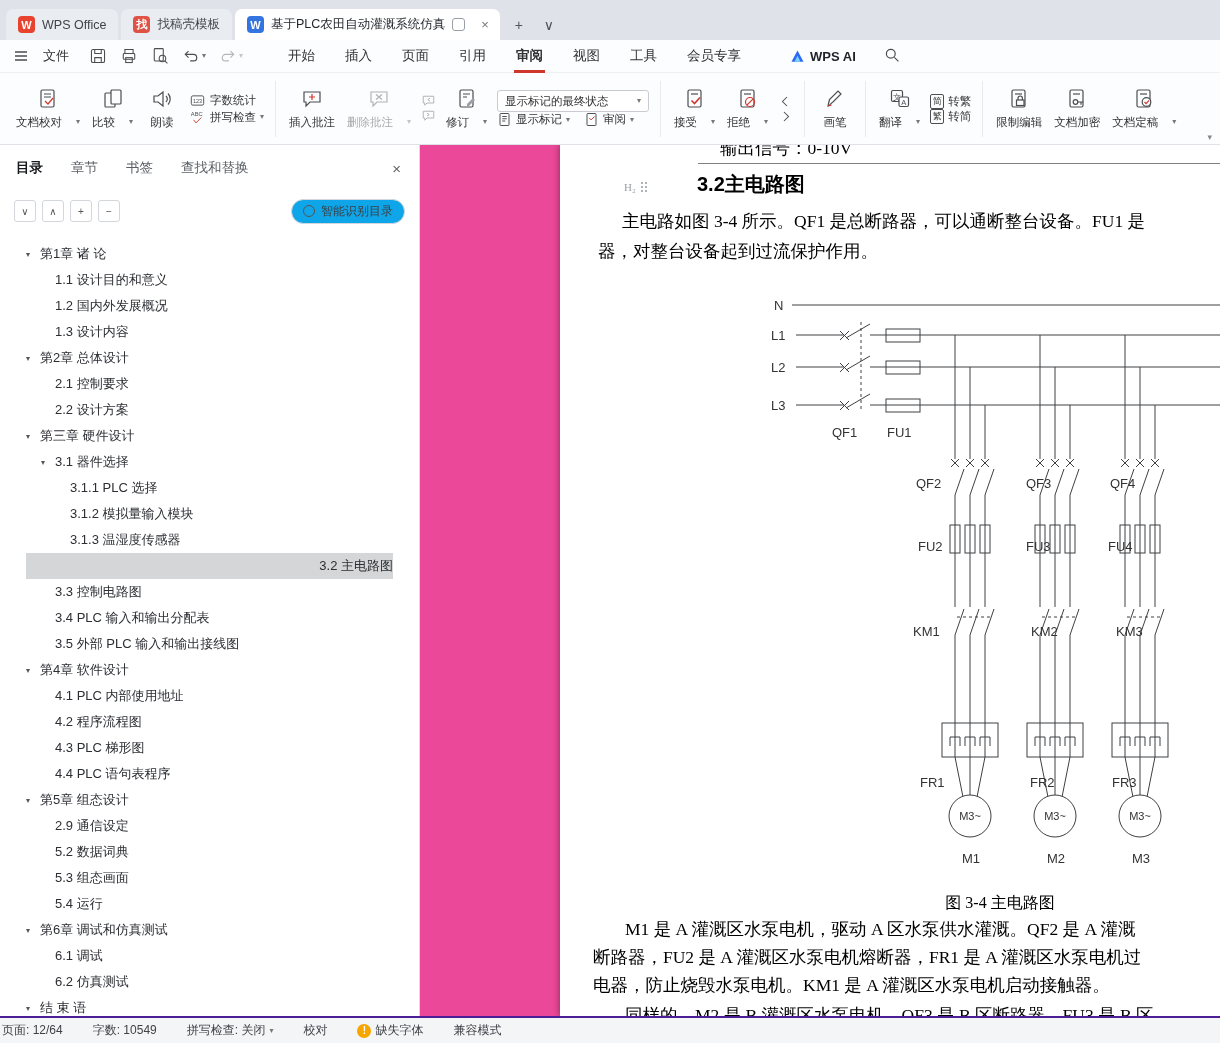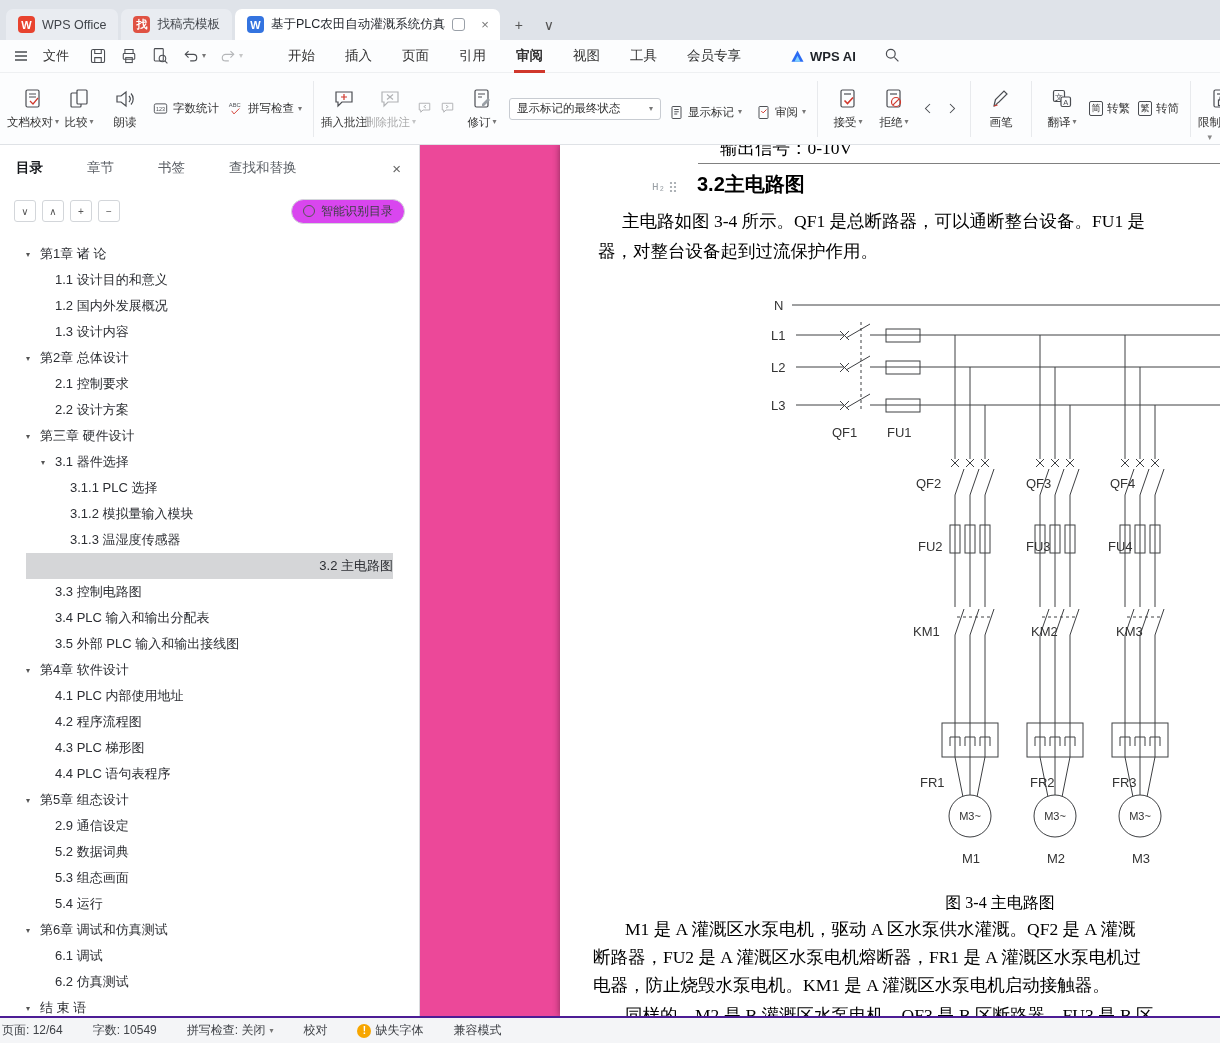--- a/index.html
+++ b/index.html
@@ -30,60 +30,60 @@
   .menu-tabs { display:flex; margin-left:30px; }
   .mtab { padding:0 15px; font-size:13.5px; color:#333; height:33px; line-height:31px; position:relative; cursor:default; white-space:nowrap; }
   .mtab.active { font-weight:bold; }
   .mtab.active::after { content:""; position:absolute; left:13px; right:13px; bottom:0; height:3px; background:#d0372c; }
   .wpsai { display:flex; align-items:center; gap:5px; margin-left:34px; font-size:13px; font-weight:bold; color:#1f2329; }
   .searchbtn { margin-left:28px; }
 
   
   .ribbon { height:72px; background:#fcfdfe; border-bottom:1px solid #dfe2e6; display:flex; align-items:center; padding:0 4px 0 10px; position:relative; }
   .rbtn { display:flex; flex-direction:column; align-items:center; justify-content:center; gap:5px; padding:4px 6px; min-width:46px; border-radius:4px; }
-  .rlabel { font-size:11.5px; color:#333; white-space:nowrap; display:flex; align-items:center; gap:2px; }
+  .rlabel { font-size:11.5px; color:#333; white-space:nowrap; display:flex; align-items:center; gap:14px; }
   .chev { font-size:8px; color:#777; line-height:1; }
-  .rstack { display:flex; flex-direction:row; gap:8px; justify-content:center; padding:0 4px;align-items:flex-end; }
+  .rstack { display:flex; flex-direction:column; gap:0; justify-content:center; padding:0 4px; }
   .sbtn { display:flex; align-items:center; gap:4px; font-size:11.5px; color:#333; white-space:nowrap; }
   .rsep { width:1px; height:56px; background:#e8eaed; margin:0 7px; flex:0 0 auto; }
   .combo { border:1px solid #c8ccd2; border-radius:3px; height:22px; display:flex; align-items:center; padding:0 7px;
            font-size:11.5px; color:#333; justify-content:space-between; width:152px; background:#fff; }
   .dis { opacity:.42; }
   .ribbon-collapse { position:absolute; right:8px; bottom:2px; color:#888; font-size:9px; }
   .ic text { stroke:none; fill:#4a4d52; }
 
   
   .main { position:absolute; top:145px; left:0; right:0; bottom:27px; display:flex; }
 
   
   .sidebar { width:420px; background:#fff; border-right:1px solid #d8dadd; display:flex; flex-direction:column; flex:0 0 auto; }
   .side-tabs { height:46px; display:flex; align-items:center; padding:0 18px 0 16px; gap:28px; font-size:13.5px; color:#5c6066; flex:0 0 auto; }
   .side-tab.active { color:#16181c; font-weight:bold; }
   .side-close { margin-left:auto; color:#666; font-size:15px; }
   .side-controls { display:flex; align-items:center; padding:0 14px; gap:6px; height:40px; flex:0 0 auto; }
   .ctl { width:22px; height:22px; border:1px solid #d3d6da; border-radius:3px; display:flex; align-items:center; justify-content:center; font-size:10px; color:#555; background:#fff; }
-  .smart-btn { margin-left:auto; border:1px solid #d3d6da; border-radius:13px; height:25px; padding:0 11px; font-size:12px; color:#3c3f44; display:flex; align-items:center; gap:6px; background:#d946ef; }
+  .smart-btn { margin-left:auto; border:1px solid #d3d6da; border-radius:13px; height:25px; padding:0 11px; font-size:12px; color:#3c3f44; display:flex; align-items:center; gap:6px; background:#0ea5e9; }
   .smart-ic { width:12px; height:12px; border:1.2px solid #555; border-radius:50%; display:inline-block; }
   .toc { flex:1; overflow:hidden; padding-top:10px; font-size:13px; color:#2c2e33; }
   .toc-row { height:26px; display:flex; align-items:center; margin:0 26px; cursor:default; white-space:nowrap; }
   .toc-row.lvl1 { padding-left:14px; }
   .toc-row.lvl2 { padding-left:29px; }
   .toc-row.lvl3 { padding-left:44px; }
   .toc-row.selected { background:#d5d6d8;justify-content:flex-end; }
   .toc-arrow { width:14px; margin-left:-14px; font-size:8px; color:#555; flex:0 0 auto; }
 
   
   .docarea { flex:1; background:#ec4899; position:relative; overflow:hidden; }
   .page { position:absolute; left:140px; top:0; width:920px; height:100%; background:#fff;
           box-shadow:0 0 7px rgba(0,0,0,.45); overflow:hidden;
           font-family:"Liberation Serif","DejaVu Serif",serif; color:#000; }
   .abs { position:absolute; white-space:nowrap; }
   .bodytext { font-size:17.5px; }
   .pg-heading { font-family:"Liberation Sans","DejaVu Sans",sans-serif; font-weight:bold; font-size:20px; }
-  .h2marker { display:flex; align-items:center; gap:4px; color:#9aa0a6; font-family:Liberation Mono, monospace; font-size:11px;margin-left:28px; }
+  .h2marker { display:flex; align-items:center; gap:4px; color:#9aa0a6; font-family:Liberation Serif, serif; font-size:11px; }
   .caption { width:480px; text-align:center; font-size:16px; }
   .toprule { border-top:1px solid #808080; height:0; }
 
   .circuit line, .circuit path, .circuit rect { stroke:#3e4043; stroke-width:1; fill:none; }
   .circuit circle { stroke:#3e4043; stroke-width:1; fill:#fff; }
   .circuit text { fill:#333; font-family:"Liberation Sans","DejaVu Sans",sans-serif; font-size:13px; stroke:none; }
   .circuit text.mt { font-size:11px; }
 
   
   .statusbar { position:absolute; left:0; right:0; bottom:0; height:27px; background:#f4f5f7; border-top:2px solid #4c1d95;
@@ -427,21 +427,21 @@
       </span>
   </div>
 
   <span class="ribbon-collapse">▾</span>
 </div>
 
 <div class="main">
 
   <div class="sidebar">
     <div class="side-tabs">
-      <span class="side-tab-slot" style="display:flex;gap:44px;">
+      <span class="side-tab-slot" style="display:flex;gap:28px;">
           <span class="side-tab active">目录</span>
           <span class="side-tab">章节</span>
           <span class="side-tab">书签</span>
           <span class="side-tab">查找和替换</span>
         </span>
       <span class="side-close">×</span>
     </div>
     <div class="side-controls">
       <span class="ctl">∨</span>
       <span class="ctl">∧</span>

